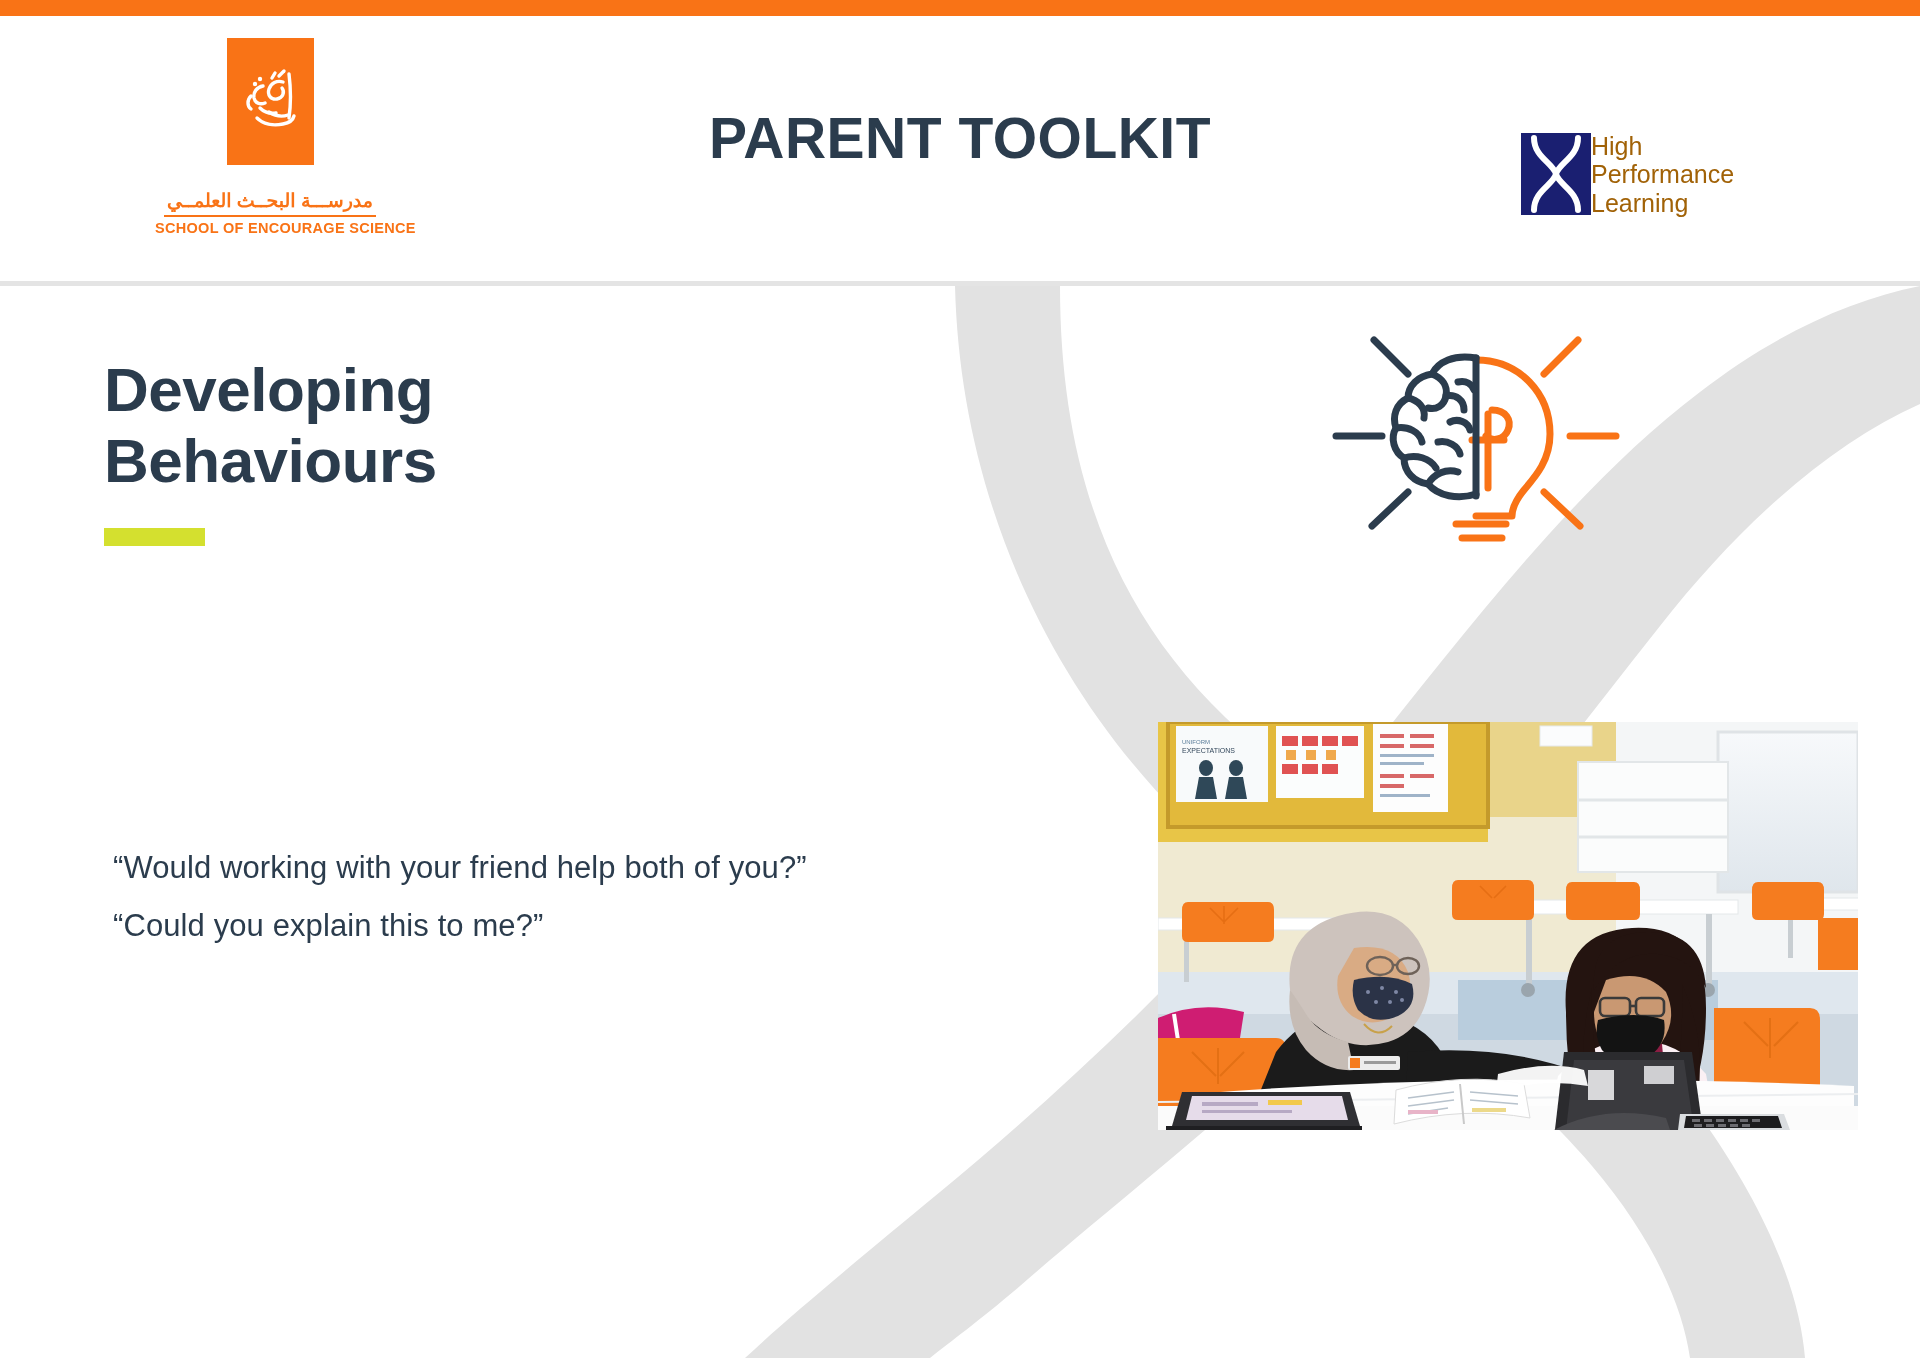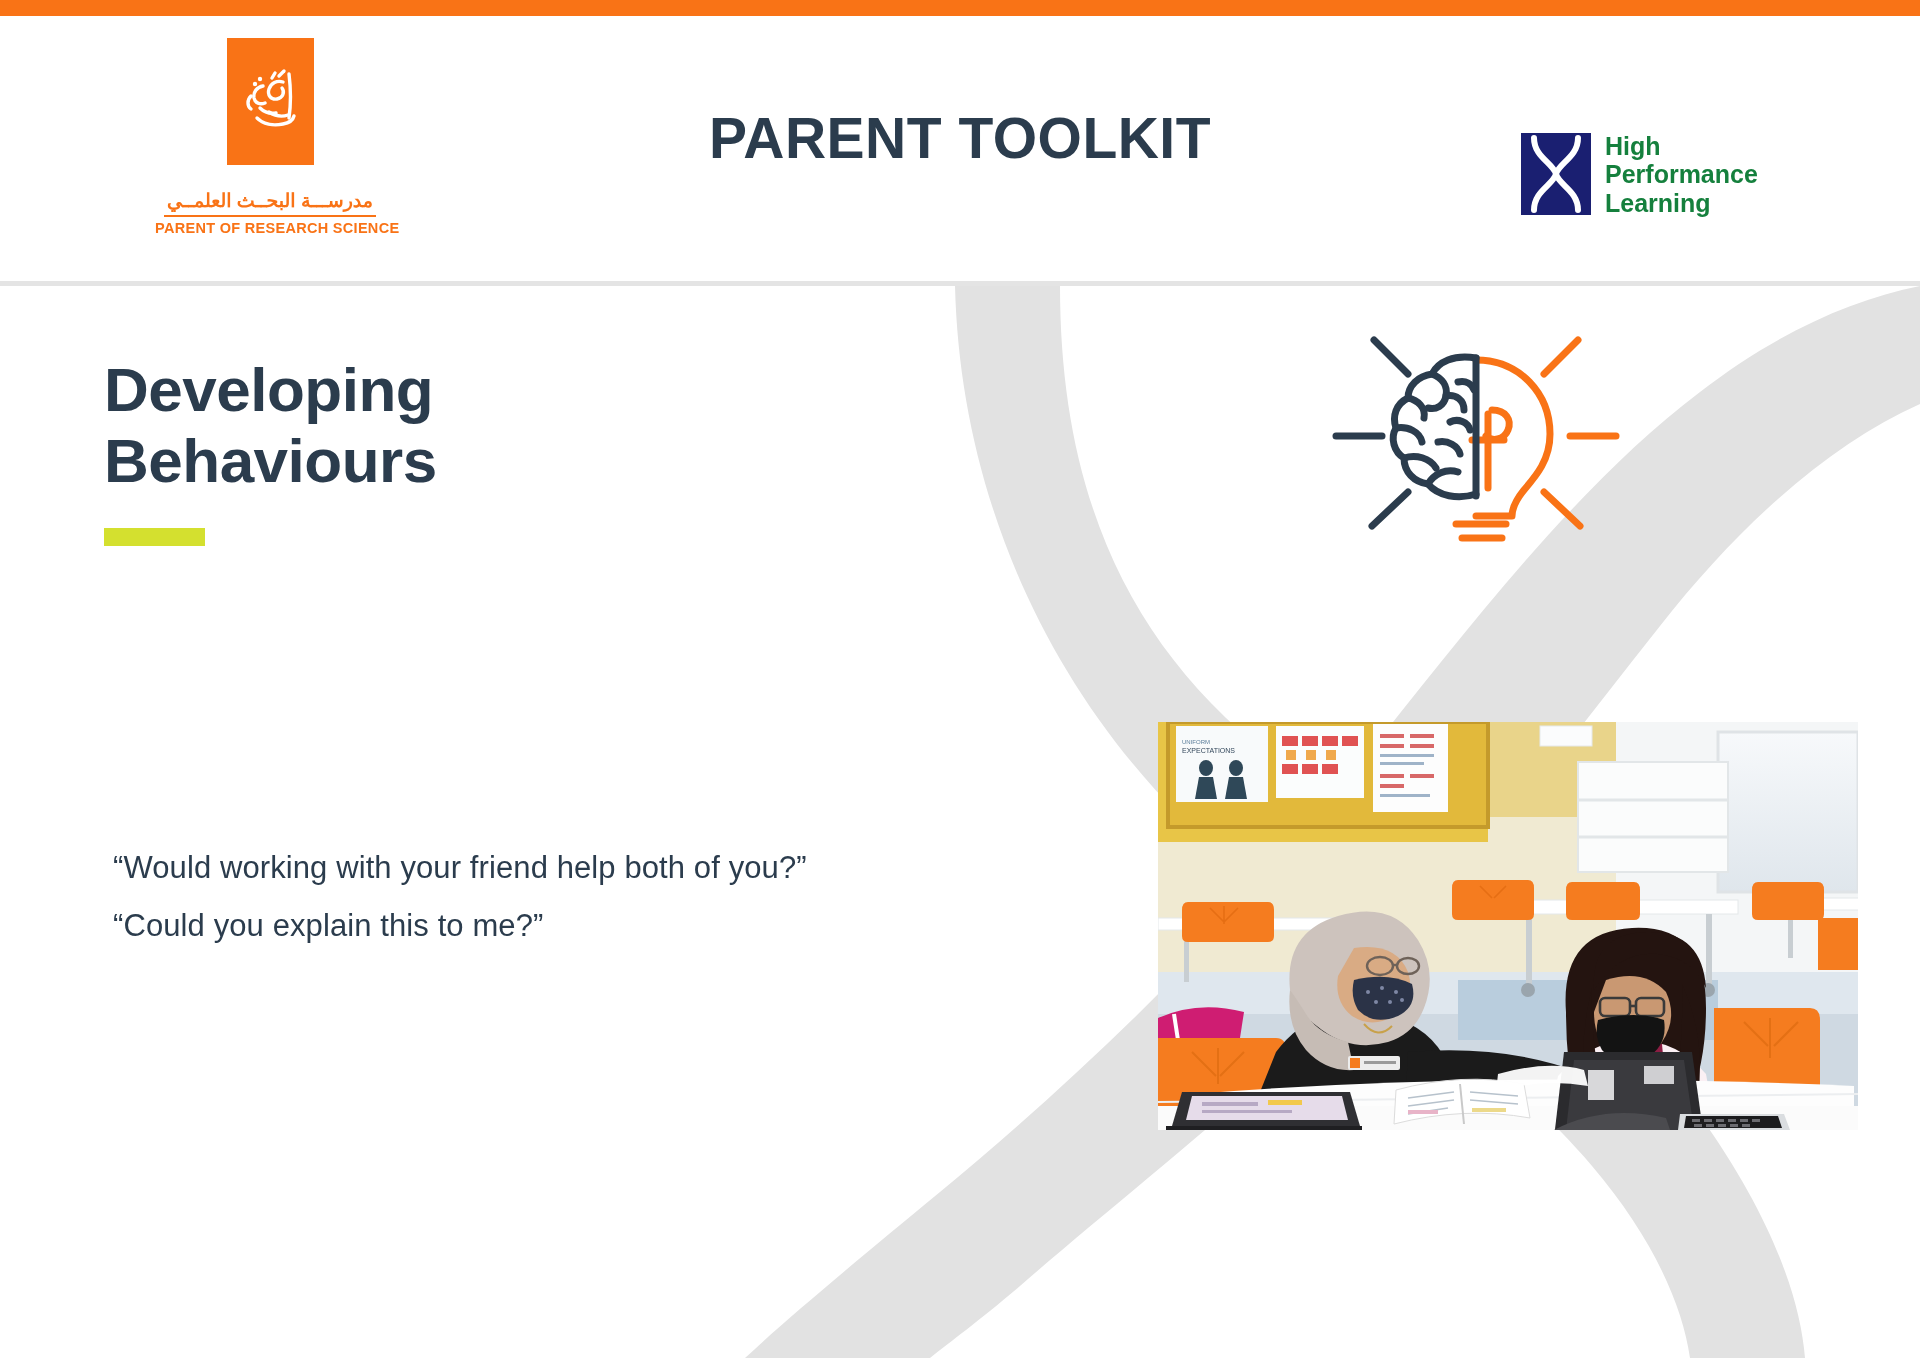--- a/index.html
+++ b/index.html
@@ -111,25 +111,25 @@
     align-items: center;
   }
   .hpl-mark {
     width: 70px;
     height: 82px;
     background: #1a1f71;
     position: relative;
     flex: none;
   }
   .hpl-text {
-    margin-left: 14px;
-    color: #15803d;
+    margin-left: 0;
+    color: #a16207;
     font-size: 25px;
     line-height: 1.13;
-    font-weight: 700;
+    font-weight: 400;
     white-space: nowrap;
   }
 
   
   .watermark {
     position: absolute;
     left: 0; top: 286px;
     width: 1920px;
     height: 1072px;
     overflow: hidden;
@@ -231,21 +231,21 @@
           <path d="M33,70 C37,74 43,76 49,75"></path>
           <path d="M52,38 L57,33"></path>
           <path d="M45,40 L48,35"></path>
         </g>
         <circle cx="33" cy="41" r="2.2" fill="#ffffff"></circle>
         <circle cx="28" cy="46" r="2.2" fill="#ffffff"></circle>
       </svg>
     </div>
     <div class="school-name-ar">مدرســـة البحــث العلمــي</div>
     <div class="school-rule"></div>
-    <div class="school-name-en">PARENT OF RESEARCH SCIENCE</div>
+    <div class="school-name-en">SCHOOL OF ENCOURAGE SCIENCE</div>
   </div>
 
   <div class="toolkit-title">
     <div class="toolkit-line2">PARENT TOOLKIT</div>
   </div>
 
   <div class="hpl-logo">
     <div class="hpl-mark">
       <svg width="70" height="82" viewBox="0 0 70 82" xmlns="http://www.w3.org/2000/svg">
         <g fill="none" stroke="#ffffff" stroke-width="6" stroke-linecap="round">

